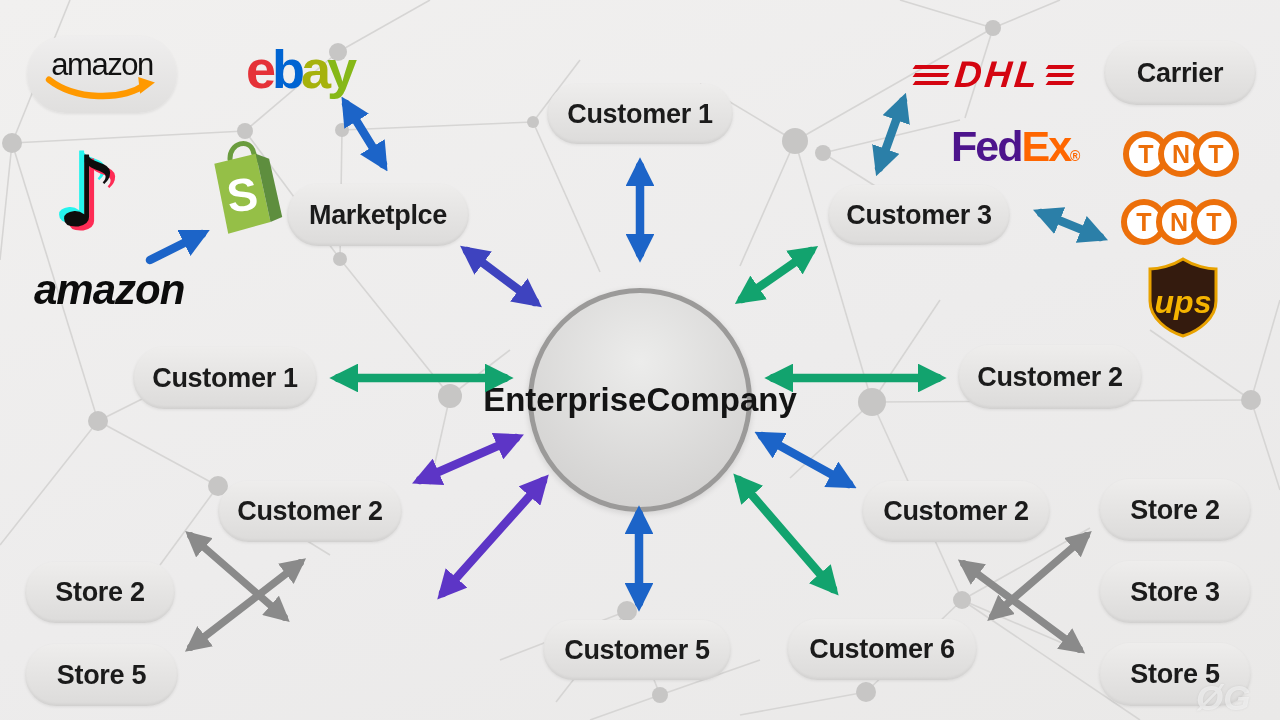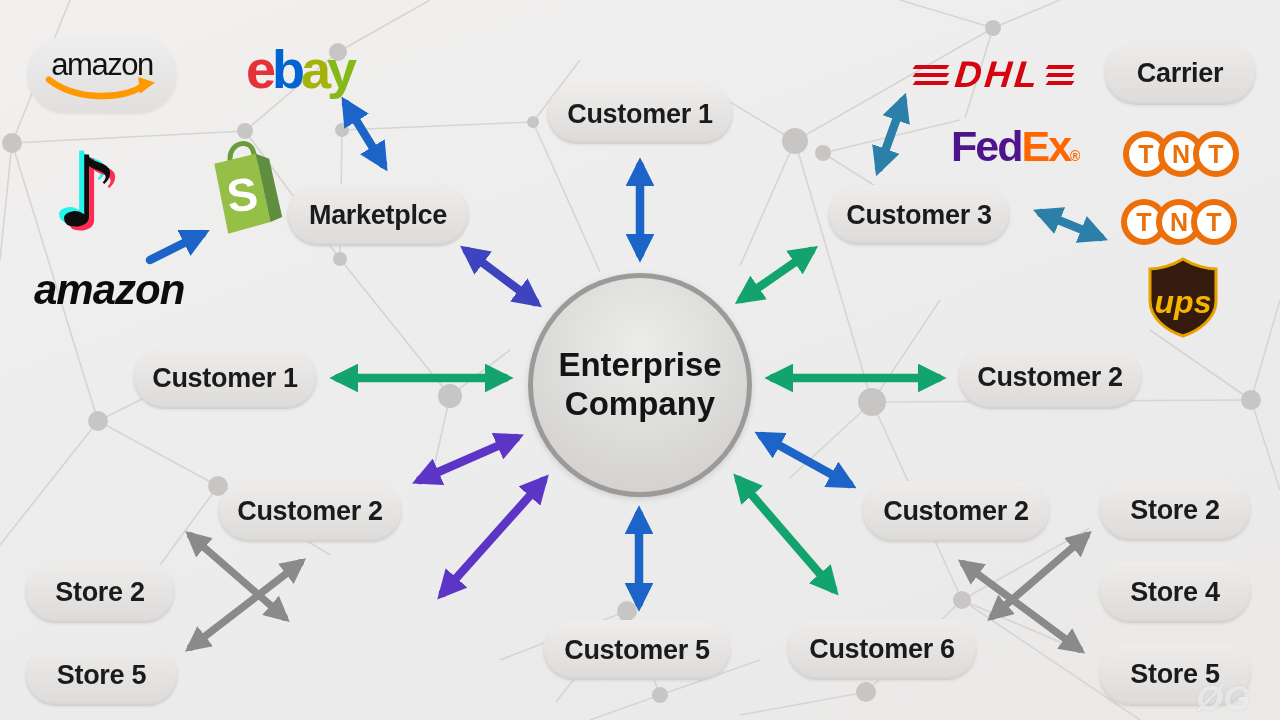--- a/index.html
+++ b/index.html
@@ -11,25 +11,25 @@
   #arrows{z-index:3;pointer-events:none;}
 
   
   .pill{position:absolute;z-index:2;display:flex;align-items:center;justify-content:center;
         background:linear-gradient(180deg,#eeedec 0%,#dcdbda 100%);
         border-radius:60px;color:#1b1b1b;font-weight:bold;font-size:27px;
         box-shadow:inset 0 -2px 3px rgba(0,0,0,.05), 0 1px 3px rgba(0,0,0,.07);
         white-space:nowrap;letter-spacing:-.3px;}
 
   
-  .center-circle{position:absolute;z-index:2;left:528px;top:273px;width:214px;height:214px;
+  .center-circle{position:absolute;z-index:2;left:528px;top:288px;width:214px;height:214px;
         border-radius:50%;border:5px solid #9b9a99;
         background:radial-gradient(circle at 50% 32%,#eceb.ea,#ececeb 0%,#d2d1d0 85%);
         background:radial-gradient(circle at 50% 32%,#ececeb 0%,#d2d1d0 85%);
-        display:flex;flex-direction:column;align-items:center;justify-content:center;
+        display:flex;flex-direction:row;align-items:center;justify-content:center;
         font-weight:bold;font-size:33px;color:#141414;line-height:1.18;
         box-shadow:0 2px 6px rgba(0,0,0,.12);}
 
   
   .amazon-pill{position:absolute;z-index:2;left:27px;top:36px;width:150px;height:77px;
         background:linear-gradient(180deg,#efeeee,#e0dfde);border-radius:40px;
         display:flex;flex-direction:column;align-items:center;justify-content:center;
         box-shadow:0 1px 3px rgba(0,0,0,.08);}
   .amazon-word{font-weight:normal;font-size:31px;color:#111;letter-spacing:-1.5px;line-height:1;margin-top:2px;}
   .amazon-smile{margin-top:-4px;}
@@ -160,21 +160,21 @@
   <div class="pill" style="left:828px;top:185px;width:182px;height:60px">Customer 3</div>
   <div class="pill" style="left:133px;top:347px;width:184px;height:62px">Customer 1</div>
   <div class="pill" style="left:958px;top:345px;width:184px;height:64px">Customer 2</div>
   <div class="pill" style="left:218px;top:481px;width:184px;height:61px">Customer 2</div>
   <div class="pill" style="left:25px;top:562px;width:150px;height:61px">Store 2</div>
   <div class="pill" style="left:25px;top:644px;width:153px;height:62px">Store 5</div>
   <div class="pill" style="left:543px;top:620px;width:188px;height:60px">Customer 5</div>
   <div class="pill" style="left:787px;top:619px;width:190px;height:61px">Customer 6</div>
   <div class="pill" style="left:862px;top:481px;width:188px;height:61px">Customer 2</div>
   <div class="pill" style="left:1099px;top:479px;width:152px;height:62px">Store 2</div>
-  <div class="pill" style="left:1099px;top:561px;width:152px;height:62px">Store 4</div>
+  <div class="pill" style="left:1099px;top:561px;width:152px;height:62px">Store 3</div>
   <div class="pill" style="left:1099px;top:643px;width:152px;height:63px">Store 5</div>
 
   <div class="center-circle">
     <div>Enterprise</div>
     <div>Company</div>
   </div>
 
   <div class="amazon-pill">
     <div class="amazon-word">amazon</div>
     <svg class="amazon-smile" width="122" height="26" viewBox="0 0 130 28">

